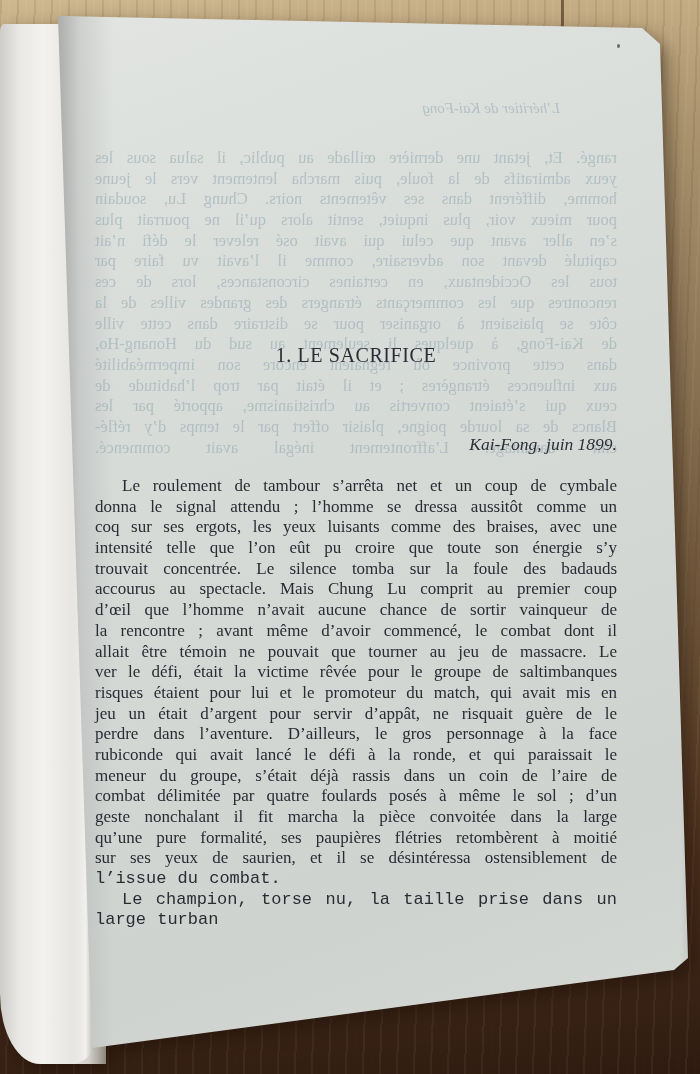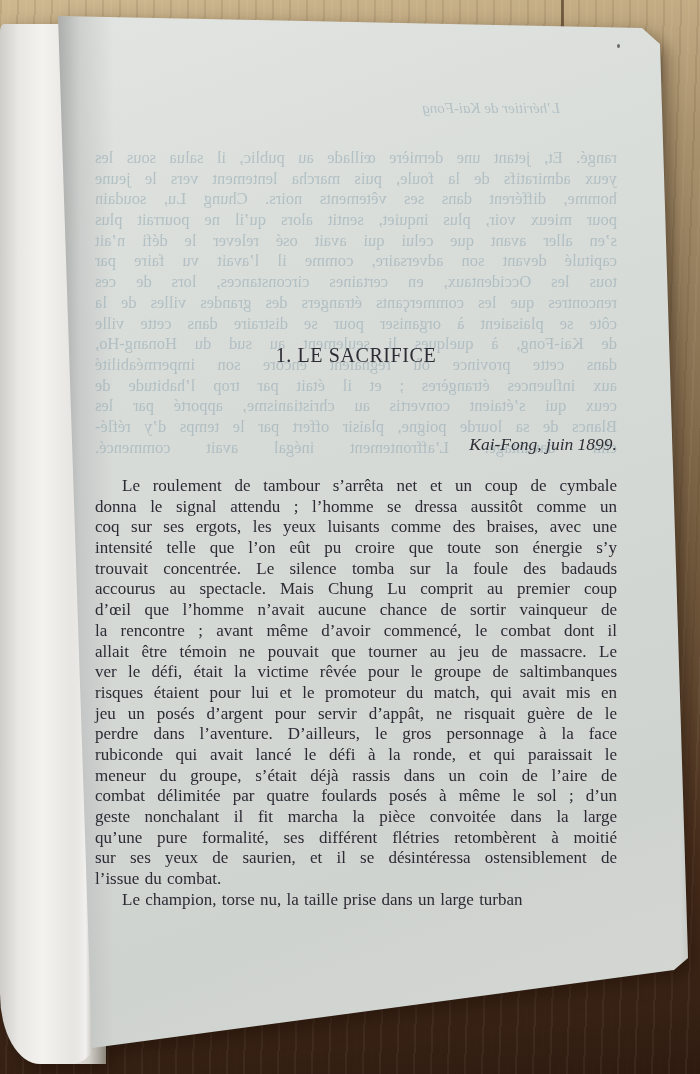--- a/index.html
+++ b/index.html
@@ -74,21 +74,21 @@
   .body-text{
     position:absolute;left:57px;top:468px;width:522px;
     color:#2b2b33;font-size:17px;
   }
   .body-line{
     height:20.7px;line-height:20.7px;
     text-align:justify;text-align-last:justify;
     word-spacing:1px;
   }
   .body-line.indent{text-indent:27px;}
-  .body-line.last{text-align-last:left;}
+  .body-line.last{text-align-last:left;font-family:Liberation Mono, monospace;}
 </style>
 </head>
 <body>
 
 <div class="grain"></div>
 <div class="plank-seam"></div>
 
 <div class="book-wrap">
 
   <div class="left-stack"></div>
@@ -124,27 +124,27 @@
         <div class="body-line">donna le signal attendu ; l’homme se dressa aussitôt comme un</div>
         <div class="body-line">coq sur ses ergots, les yeux luisants comme des braises, avec une</div>
         <div class="body-line">intensité telle que l’on eût pu croire que toute son énergie s’y</div>
         <div class="body-line">trouvait concentrée. Le silence tomba sur la foule des badauds</div>
         <div class="body-line">accourus au spectacle. Mais Chung Lu comprit au premier coup</div>
         <div class="body-line">d’œil que l’homme n’avait aucune chance de sortir vainqueur de</div>
         <div class="body-line">la rencontre ; avant même d’avoir commencé, le combat dont il</div>
         <div class="body-line">allait être témoin ne pouvait que tourner au jeu de massacre. Le</div>
         <div class="body-line">ver le défi, était la victime rêvée pour le groupe de saltimbanques</div>
         <div class="body-line">risques étaient pour lui et le promoteur du match, qui avait mis en</div>
-        <div class="body-line">jeu un posés d’argent pour servir d’appât, ne risquait guère de le</div>
+        <div class="body-line">jeu un était d’argent pour servir d’appât, ne risquait guère de le</div>
         <div class="body-line">perdre dans l’aventure. D’ailleurs, le gros personnage à la face</div>
         <div class="body-line">rubiconde qui avait lancé le défi à la ronde, et qui paraissait le</div>
         <div class="body-line">meneur du groupe, s’était déjà rassis dans un coin de l’aire de</div>
         <div class="body-line">combat délimitée par quatre foulards posés à même le sol ; d’un</div>
         <div class="body-line">geste nonchalant il fit marcha la pièce convoitée dans la large</div>
-        <div class="body-line">qu’une pure formalité, ses différent flétries retombèrent à moitié</div>
+        <div class="body-line">qu’une pure formalité, ses paupières flétries retombèrent à moitié</div>
         <div class="body-line">sur ses yeux de saurien, et il se désintéressa ostensiblement de</div>
         <div class="body-line last">l’issue du combat.</div>
         <div class="body-line indent last">Le champion, torse nu, la taille prise dans un large turban</div>
       </div>
 
     <div class="speck"></div>
   </div>
 
 </div>
 

